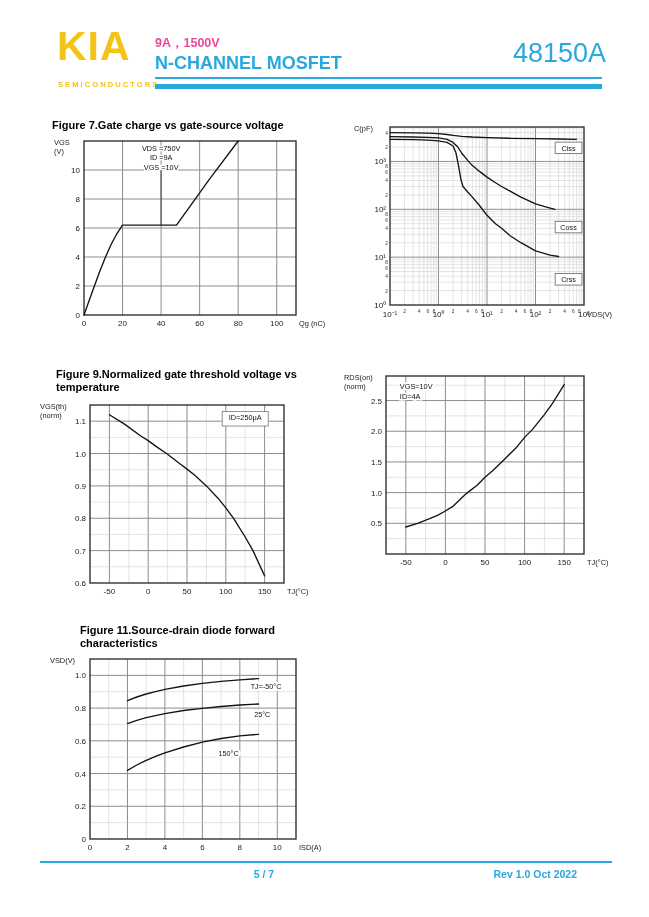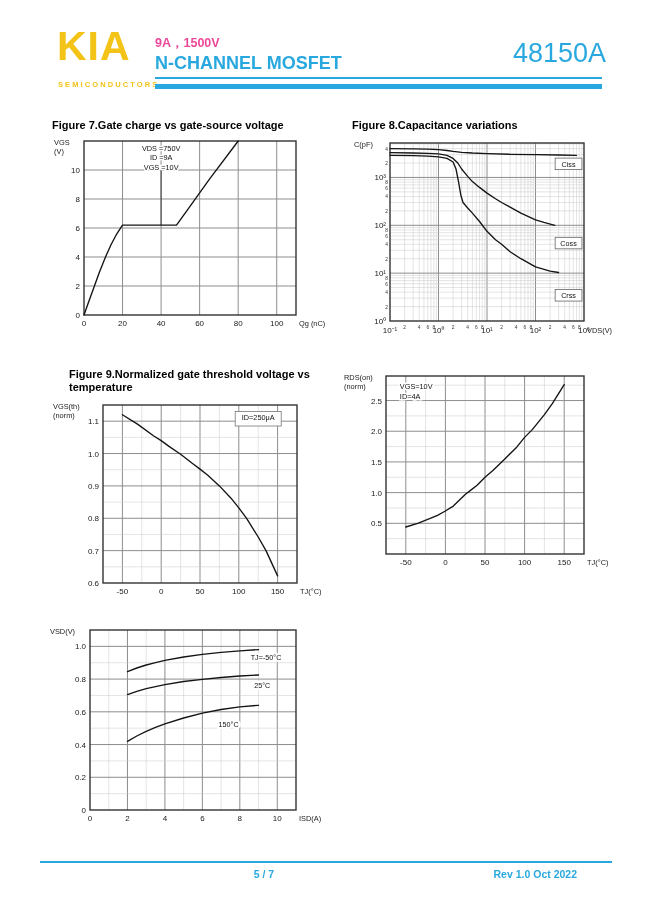--- a/index.html
+++ b/index.html
@@ -19,21 +19,21 @@
   .rule-thin  { position:absolute; left:155px; top:77px;  width:447px; height:1.5px; }
   .rule-thick { position:absolute; left:155px; top:84px;  width:447px; height:5px; }
   
   .fig { position:absolute; text-align:left; }
   .fig-title { font-size:11px; font-weight:bold; color:#000; line-height:13px;
                margin:0 auto 3px auto; }
   .fig svg { display:block; }
   svg text { font-family:"Liberation Sans", sans-serif; }
   #f7  { left:52px;  top:119px; width:288px; }
   #f8  { left:352px; top:119px; width:268px; }
-  #f9  { left:51px;  top:368px; width:292px; }
+  #f9  { left:38px;  top:368px; width:292px; }
   #f9  .fig-title  { max-width:256px; }
   #f10 { left:342px; top:368px; width:288px; }
   #f10 .fig-title  { max-width:236px; }
   #f11 { left:48px;  top:624px; width:296px; }
   #f11 .fig-title  { max-width:232px; }
   
   .footer-rule { position:absolute; left:40px; top:861px; width:572px; height:1.5px; }
   .page-num { position:absolute; left:0; top:868px; width:528px; text-align:center;
               font-size:10.5px; font-weight:bold; }
   .revision { position:absolute; right:72px; top:868px; font-size:10.5px; font-weight:bold; }
@@ -84,21 +84,20 @@
         <text x="2" y="19" font-size="7.4" text-anchor="start" fill="#1a1a1a">(V)</text>
         <text x="247" y="191" font-size="7.4" text-anchor="start" fill="#1a1a1a">Qg (nC)</text>
         <path d="M32.0 180.0L35.9 169.1L41.6 153.2L47.4 137.2L53.2 122.7L59.0 109.7L64.8 98.8L70.5 90.1L124.5 90.1L138.0 71.3L157.3 44.4L186.2 6.0" fill="none" stroke="#141414" stroke-width="1.35" stroke-linejoin="round" stroke-linecap="round"></path>
         <text x="109.16799999999999" y="15.61" font-size="7.3" text-anchor="middle" fill="#111" style="paint-order:stroke;stroke:#fff;stroke-width:3px">VDS =750V</text>
         <text x="109.16799999999999" y="25.11" font-size="7.3" text-anchor="middle" fill="#111" style="paint-order:stroke;stroke:#fff;stroke-width:3px">ID =9A</text>
         <text x="109.16799999999999" y="34.61" font-size="7.3" text-anchor="middle" fill="#111" style="paint-order:stroke;stroke:#fff;stroke-width:3px">VGS =10V</text>
       </svg>
   </section>
 
   <section class="fig" id="f8">
-    <h3 class="fig-title">Figure 8.Capacitance variations</h3>
     <svg width="268" height="212">
         <line x1="52.59995478970309" y1="8" x2="52.59995478970309" y2="186" stroke="#c9c9c9" stroke-width="0.5"></line>
         <line x1="61.14038085390362" y1="8" x2="61.14038085390362" y2="186" stroke="#c9c9c9" stroke-width="0.5"></line>
         <line x1="67.19990957940618" y1="8" x2="67.19990957940618" y2="186" stroke="#c9c9c9" stroke-width="0.5"></line>
         <line x1="71.90004521029692" y1="8" x2="71.90004521029692" y2="186" stroke="#c9c9c9" stroke-width="0.5"></line>
         <line x1="75.74033564360671" y1="8" x2="75.74033564360671" y2="186" stroke="#c9c9c9" stroke-width="0.5"></line>
         <line x1="78.98725494069146" y1="8" x2="78.98725494069146" y2="186" stroke="#c9c9c9" stroke-width="0.5"></line>
         <line x1="81.79986436910926" y1="8" x2="81.79986436910926" y2="186" stroke="#c9c9c9" stroke-width="0.5"></line>
         <line x1="84.28076170780726" y1="8" x2="84.28076170780726" y2="186" stroke="#c9c9c9" stroke-width="0.5"></line>
         <line x1="86.5" y1="8" x2="86.5" y2="186" stroke="#8d8d8d" stroke-width="1"></line>
@@ -292,20 +291,21 @@
         <text x="2" y="12" font-size="7.4" text-anchor="start" fill="#1a1a1a">RDS(on)</text>
         <text x="2" y="21" font-size="7.4" text-anchor="start" fill="#1a1a1a">(norm)</text>
         <text x="245" y="197" font-size="7.4" text-anchor="start" fill="#1a1a1a">TJ(°C)</text>
         <path d="M63.8 159.0L75.7 155.3L87.6 150.7L95.5 147.3L103.4 143.0L111.3 138.1L123.2 126.5L127.2 123.4L135.1 117.3L143.0 109.3L150.9 102.5L162.8 90.9L174.7 79.2L182.6 69.4L190.5 61.4L202.4 46.7L210.3 35.6L222.2 16.6" fill="none" stroke="#141414" stroke-width="1.35" stroke-linejoin="round" stroke-linecap="round"></path>
         <text x="57.86" y="21.23" font-size="7.3" text-anchor="start" fill="#111" style="paint-order:stroke;stroke:#fff;stroke-width:3px">VGS=10V</text>
         <text x="57.86" y="30.73" font-size="7.3" text-anchor="start" fill="#111" style="paint-order:stroke;stroke:#fff;stroke-width:3px">ID=4A</text>
       </svg>
   </section>
 
   <section class="fig" id="f11">
+    <h3 class="fig-title">Figure 11.Source-drain diode forward characteristics</h3>
     <svg width="296" height="206">
         <line x1="60.72727272727273" y1="6" x2="60.72727272727273" y2="186" stroke="#c9c9c9" stroke-width="0.5"></line>
         <line x1="79.45454545454545" y1="6" x2="79.45454545454545" y2="186" stroke="#8d8d8d" stroke-width="1"></line>
         <line x1="98.18181818181819" y1="6" x2="98.18181818181819" y2="186" stroke="#c9c9c9" stroke-width="0.5"></line>
         <line x1="116.9090909090909" y1="6" x2="116.9090909090909" y2="186" stroke="#8d8d8d" stroke-width="1"></line>
         <line x1="135.63636363636363" y1="6" x2="135.63636363636363" y2="186" stroke="#c9c9c9" stroke-width="0.5"></line>
         <line x1="154.36363636363637" y1="6" x2="154.36363636363637" y2="186" stroke="#8d8d8d" stroke-width="1"></line>
         <line x1="173.0909090909091" y1="6" x2="173.0909090909091" y2="186" stroke="#c9c9c9" stroke-width="0.5"></line>
         <line x1="191.8181818181818" y1="6" x2="191.8181818181818" y2="186" stroke="#8d8d8d" stroke-width="1"></line>
         <line x1="210.54545454545456" y1="6" x2="210.54545454545456" y2="186" stroke="#c9c9c9" stroke-width="0.5"></line>

